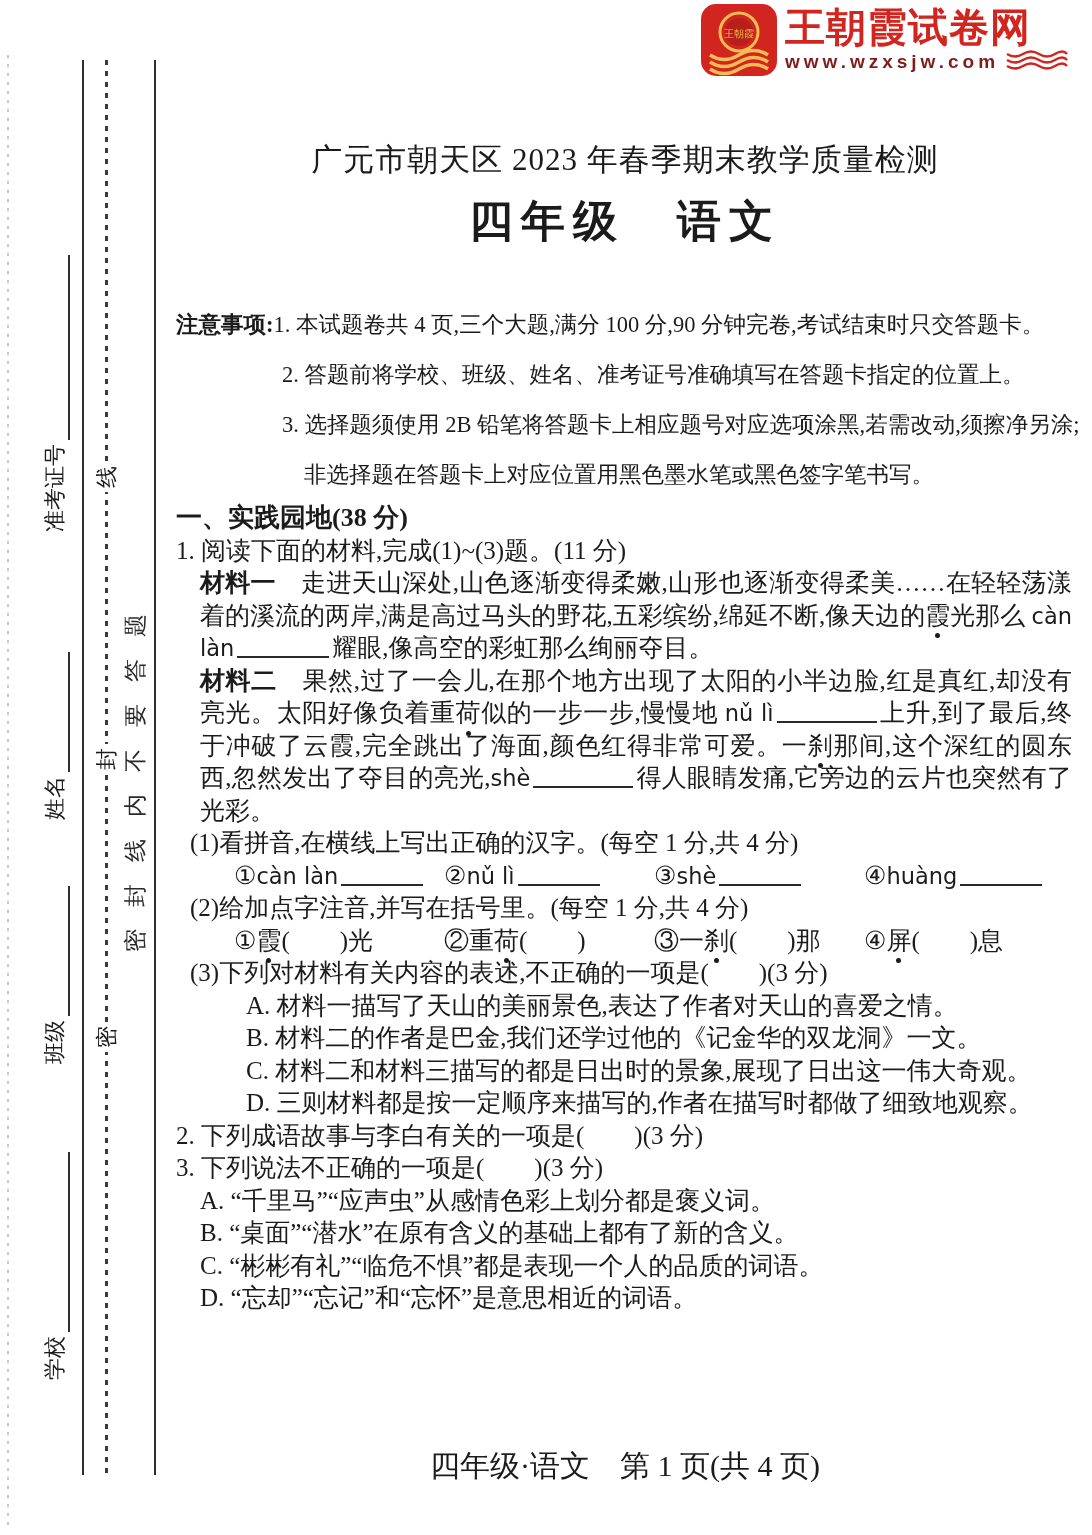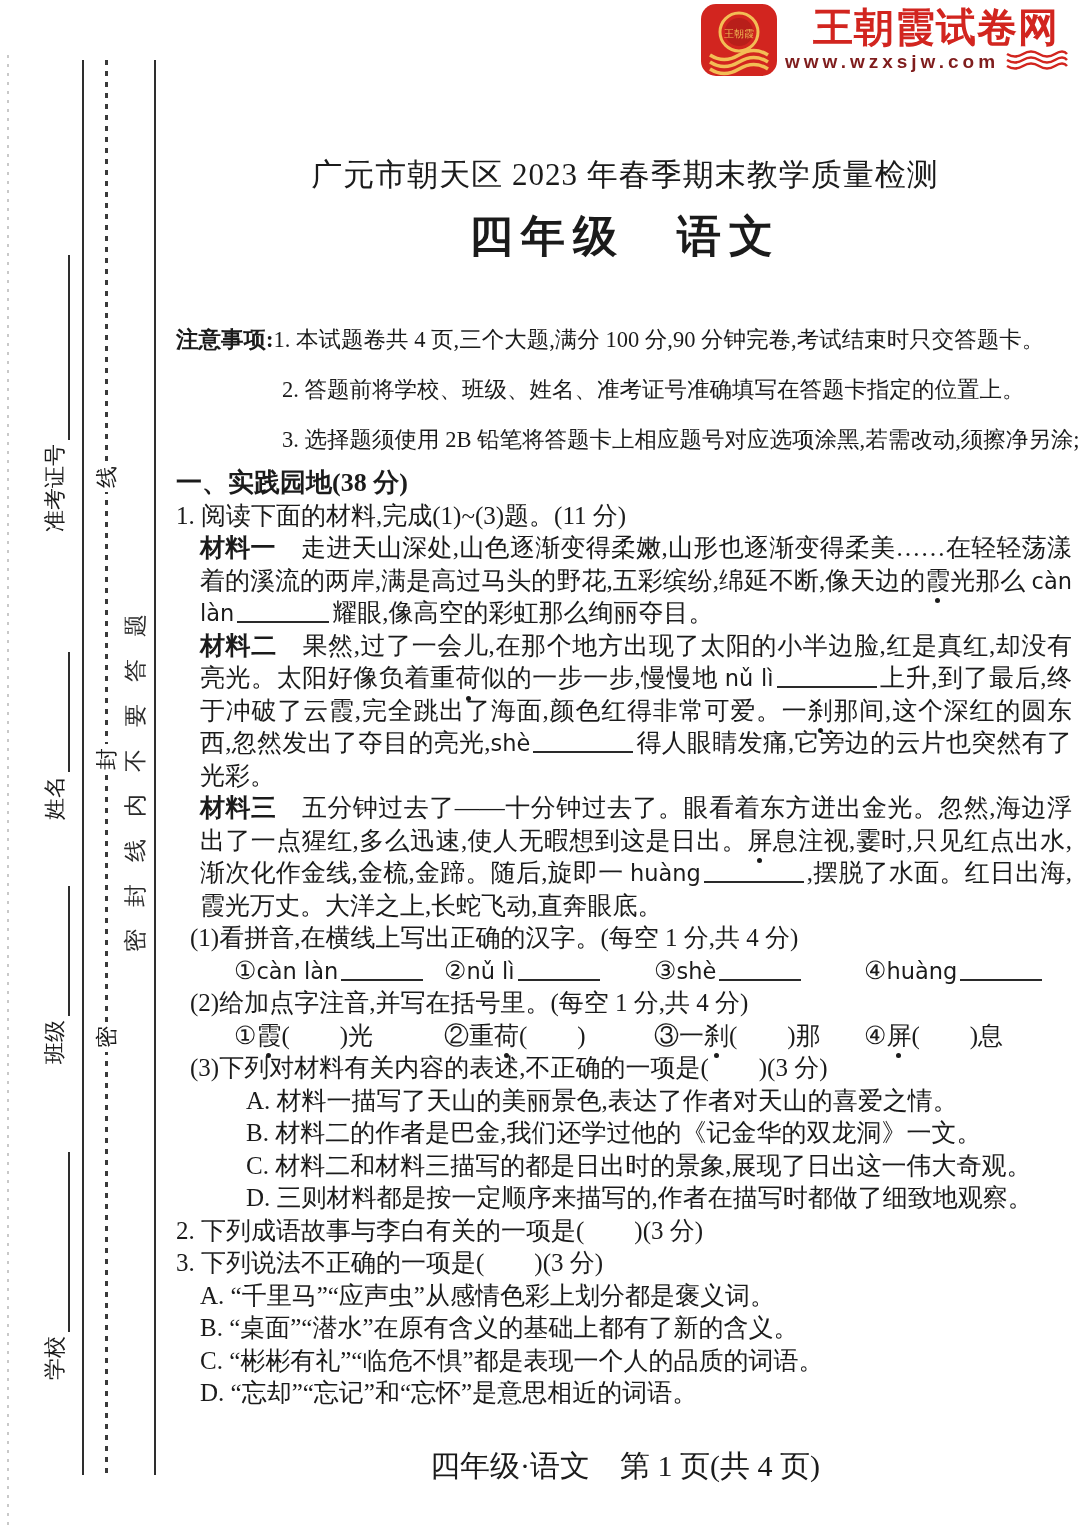--- a/index.html
+++ b/index.html
@@ -49,31 +49,31 @@
   .fblank { display:inline-block; border-bottom:2px solid #2e2e2e; height:24px; margin-left:4px; }
   .w180 { width:180px; } .w130 { width:130px; } .w120 { width:120px; } .w185 { width:185px; }
   .field.f2 { margin-left:88px; } .field.f3 { margin-left:66px; } .field.f4 { margin-left:120px; }
 
   
   .logo { position:absolute; left:688px; top:4px; display:flex; align-items:flex-start; }
   .logo-icon { flex:0 0 auto;padding-left:13px; }
   .logo-right { margin-left:8px; }
   .brand-name {
     font-family:"Liberation Sans", sans-serif; font-weight:bold;
-    font-size:40px; line-height:46px; color:#d2251f; letter-spacing:1px;margin-left:28px;
+    font-size:40px; line-height:46px; color:#d2251f; letter-spacing:1px;
   }
   .brand-url-row { display:flex; align-items:center; margin-top:0px; }
   .brand-url {
     font-family:"Liberation Sans", sans-serif; font-weight:bold;
     font-size:19px; color:#7f1d1d; letter-spacing:4px;
   }
   .url-waves { margin-left:6px; }
 
   
-  .main { position:absolute; left:176px; top:15px; width:898px; font-size:25px; line-height:32.5px; }
+  .main { position:absolute; left:176px; top:0; width:898px; font-size:25px; line-height:32.5px; }
   .paper-title { text-align:center; font-size:31px; line-height:40px; margin-top:140px; letter-spacing:1px; }
   .paper-subtitle { text-align:center; font-size:44px; line-height:52px; font-weight:bold; margin-top:16px; letter-spacing:8px; }
 
   .notes { margin-top:52px; font-size:22.5px; line-height:50px; white-space:nowrap; }
   .notes .nline { padding-left:106px; }
   .notes .nline.first { padding-left:0; }
   .notes .nline.cont { padding-left:128px; }
   .seg-b, .nlabel { font-weight:bold; }
 
   .section-heading { font-weight:bold; font-size:26px; margin-top:2px; }
@@ -165,29 +165,29 @@
 
   <div class="main">
 
     <div class="paper-title">广元市朝天区 2023 年春季期末教学质量检测</div>
     <div class="paper-subtitle">四年级　语文</div>
 
     <div class="notes">
       <div class="nline first"><span class="seg-b">注意事项:</span>1. 本试题卷共 4 页,三个大题,满分 100 分,90 分钟完卷,考试结束时只交答题卡。</div>
       <div class="nline">2. 答题前将学校、班级、姓名、准考证号准确填写在答题卡指定的位置上。</div>
       <div class="nline">3. 选择题须使用 2B 铅笔将答题卡上相应题号对应选项涂黑,若需改动,须擦净另涂;</div>
+      <div class="nline cont">非选择题在答题卡上对应位置用黑色墨水笔或黑色签字笔书写。</div>
     </div>
 
     <div class="section-heading">一、实践园地(38 分)</div>
 
     <div class="stem">1. 阅读下面的材料,完成(1)~(3)题。(11 分)</div>
 
     <div class="material"><span class="seg-b">材料一</span>　走进天山深处,山色逐渐变得柔嫩,山形也逐渐变得柔美……在轻轻荡漾着的溪流的两岸,满是高过马头的野花,五彩缤纷,绵延不断,像天边的<span class="du">霞</span>光那么 <span class="py">càn làn</span><span class="blank" style="width: 92px;"></span>耀眼,像高空的彩虹那么绚丽夺目。</div>
     <div class="material"><span class="seg-b">材料二</span>　果然,过了一会儿,在那个地方出现了太阳的小半边脸,红是真红,却没有亮光。太阳好像负着重<span class="du">荷</span>似的一步一步,慢慢地 <span class="py">nǔ lì</span><span class="blank" style="width: 100px;"></span>上升,到了最后,终于冲破了云霞,完全跳出了海面,颜色红得非常可爱。一<span class="du">刹</span>那间,这个深红的圆东西,忽然发出了夺目的亮光,<span class="py">shè</span><span class="blank" style="width: 100px;"></span>得人眼睛发痛,它旁边的云片也突然有了光彩。</div>
-    <div class="material"><span class="seg-b">材料三</span>　五分钟过去了——十分钟过去了。眼看着东方迸出金光。忽然,海边浮出了一点猩红,多么迅速,使人无暇想到这是日出。<span class="du">屏</span>息注视,霎时,只见红点出水,渐次化作金线,金梳,金蹄。随后,旋即一 <span class="py">huàng</span><span class="blank" style="width: 100px;"></span>,摆脱了水面。红日出海,霞光万丈。大洋之上,长蛇飞动,直奔眼底。</div>
 
     <div class="subq">(1)看拼音,在横线上写出正确的汉字。(每空 1 分,共 4 分)</div>
     <div class="item-row">
       <span class="slot">①<span class="py">càn làn</span><span class="blank" style="width: 82px;"></span></span>
       <span class="slot">②<span class="py">nǔ lì</span><span class="blank" style="width: 82px;"></span></span>
       <span class="slot">③<span class="py">shè</span><span class="blank" style="width: 82px;"></span></span>
       <span class="slot">④<span class="py">huàng</span><span class="blank" style="width: 82px;"></span></span>
     </div>
 
     <div class="subq">(2)给加点字注音,并写在括号里。(每空 1 分,共 4 分)</div>

